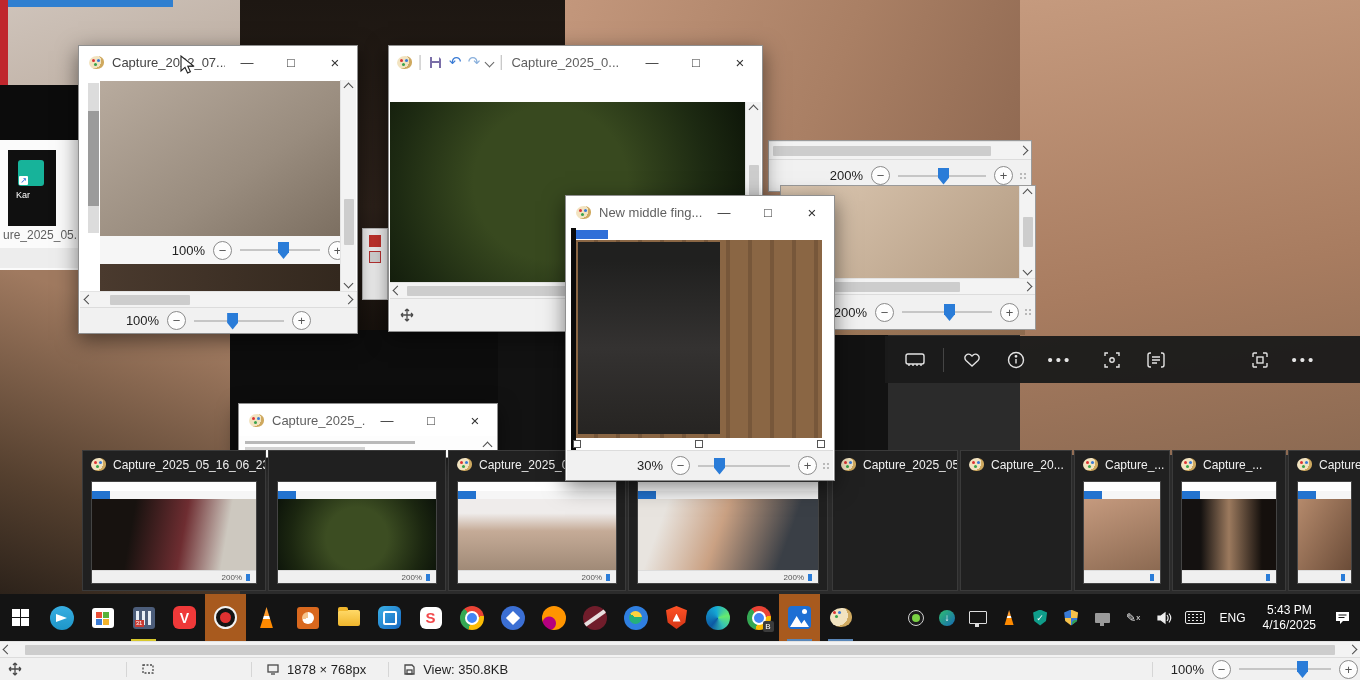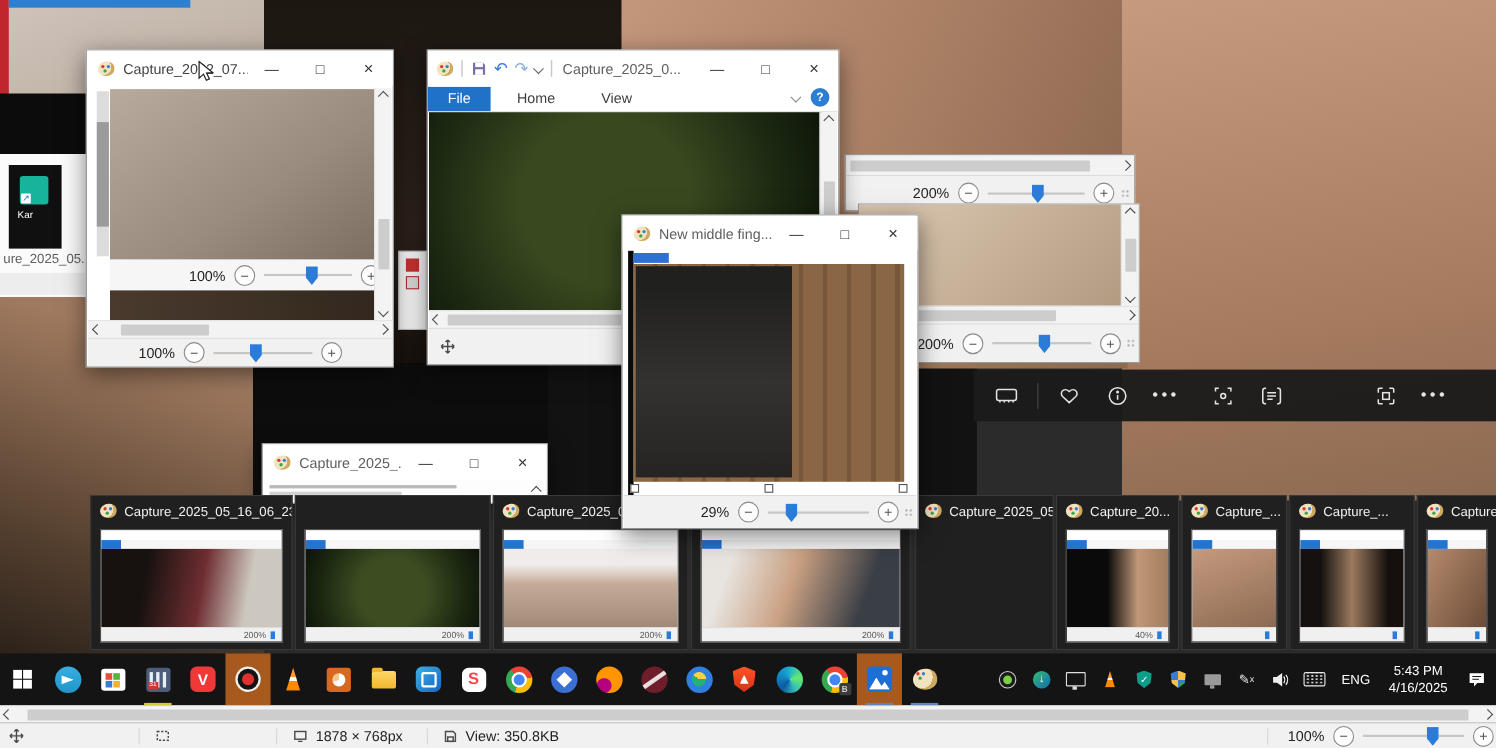--- a/index.html
+++ b/index.html
@@ -233,29 +233,20 @@
       <span style="color:#8ab0dc;font-size:15px;">↷</span>
       <span class="ch dn" style="border-color:#666;"></span>
       <span style="color:#c9c9c9;">|</span>
       <span class="ttl-txt" style="margin-left:2px;">Capture_2025_0...</span>
       <span class="wc-group">
         <span class="wc">—</span>
         <span class="wc">□</span>
         <span class="wc close">×</span>
       </span>
     </div>
-    <div class="rtabs">
-      <span class="rtab file">File</span>
-      <span class="rtab" style="margin-left:8px;">Home</span>
-      <span class="rtab" style="margin-left:10px;">View</span>
-      <span style="margin-left:auto;display:flex;align-items:center;gap:10px;padding:0 8px 4px 0;">
-        <span class="ch dn" style="border-color:#888;"></span>
-        <span class="helpdot">?</span>
-      </span>
-    </div>
     <div class="abs" style="left:1px;top:56px;width:357px;height:180px;background:radial-gradient(circle at 45% 45%,#38491f 0 35%,#1d2a12 70%,#0b1207);"></div>
     <div class="vscroll" style="right:1px;top:56px;height:180px;">
       <span class="ch up"></span>
         <span class="vthumb" style="height:55px;"></span>
         <span class="ch dn"></span>
     </div>
     <div class="abs hscroll" style="left:1px;top:236px;width:373px;gap:6px;padding:0 4px;">
       <span class="ch lf"></span>
         <span class="hthumb" style="width:160px;"></span>
     </div>
@@ -445,31 +436,20 @@
         <span class="palette"></span>
         <span>Capture_2025_05...</span>
       </div>
   </div>
 
   <div class="thumb" style="left:960px;width:112px;">
     <div class="thumb-lab">
         <span class="palette"></span>
         <span>Capture_20...</span>
       </div>
-    <div class="mini">
-      <div class="mini-tb"></div>
-        <div class="mini-rb">
-          <span class="mini-file"></span>
-        </div>
-      <div class="mini-img" style="background:linear-gradient(90deg,#0a0a0a 40%,#c09878 70%,#a37d5f);"></div>
-      <div class="mini-sb">
-          <span class="mini-zoom">40%</span>
-          <span class="mini-knob"></span>
-        </div>
-    </div>
   </div>
 
   <div class="thumb" style="left:1074px;width:96px;">
     <div class="thumb-lab">
         <span class="palette"></span>
         <span>Capture_...</span>
       </div>
     <div class="mini">
       <div class="mini-tb"></div>
         <div class="mini-rb">
@@ -534,21 +514,21 @@
       <div class="abs" style="left:9px;top:2px;width:32px;height:9px;background:#2f6fd8;"></div>
       <div class="abs" style="left:9px;top:12px;width:246px;height:198px;background:repeating-linear-gradient(90deg,#8a6644 0 18px,#77573a 18px 22px);">
         <div class="abs" style="left:2px;top:2px;width:142px;height:192px;background:linear-gradient(180deg,#20201f 10%,#343231 55%,#262422);"></div>
       </div>
       <div class="abs" style="left:6px;top:212px;width:6px;height:6px;background:#fff;border:1px solid #555;"></div>
       <div class="abs" style="left:128px;top:212px;width:6px;height:6px;background:#fff;border:1px solid #555;"></div>
       <div class="abs" style="left:250px;top:212px;width:6px;height:6px;background:#fff;border:1px solid #555;"></div>
     </div>
     <div class="abs statusrow" style="left:1px;top:254px;width:266px;height:30px;justify-content:flex-end;padding-right:3px;">
       <span class="zbar">
-        <span class="zpct">29%</span>
+        <span class="zpct">30%</span>
         <span class="zbtn">−</span>
         <span class="ztrack" style="width:92px;">
             <span class="zthumb" style="left:16px;"></span>
           </span>
         <span class="zbtn">+</span>
       </span>
       <span class="grip" style="margin-left:5px;"></span>
     </div>
   </div>
 

